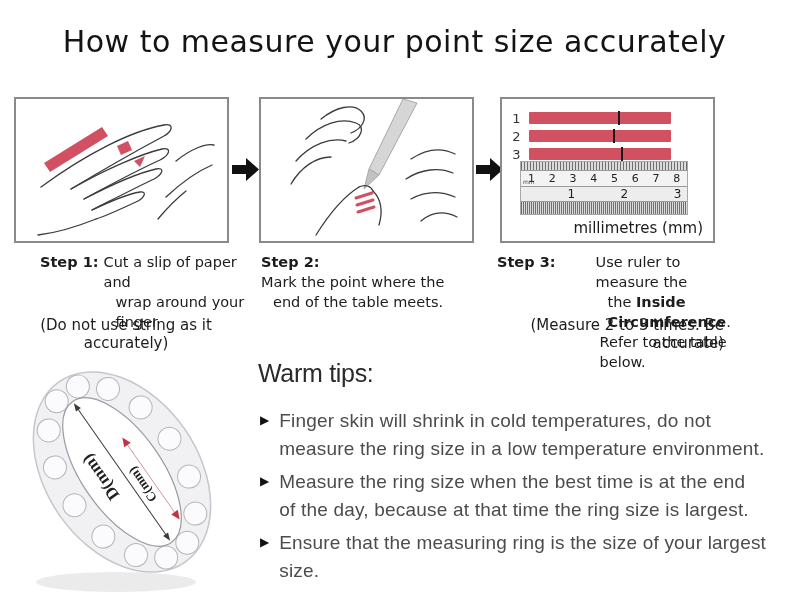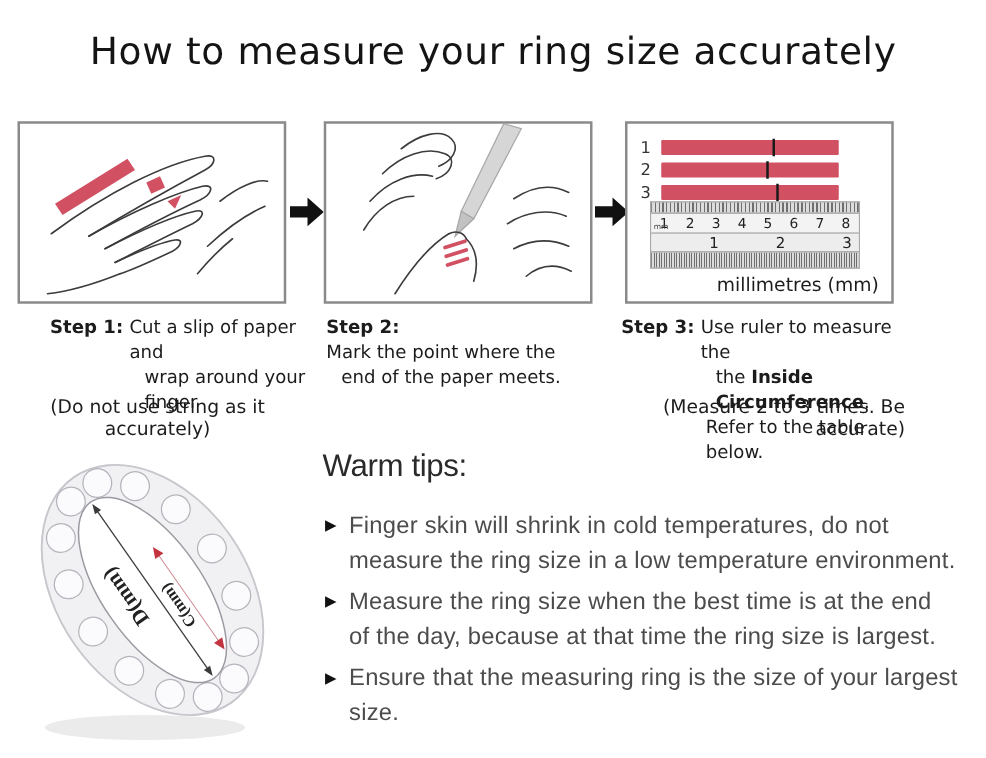--- a/index.html
+++ b/index.html
@@ -37,21 +37,21 @@
     font-size:11px;color:#222;box-sizing:border-box;}
   .cm-unit{position:absolute;left:2px;bottom:1px;font-size:6px;color:#444;}
   .in-row{position:relative;height:15px;background:#ededed;border-bottom:1px solid #9a9a9a;font-size:12px;color:#222;box-sizing:border-box;}
   .in-row span{position:absolute;top:0;}
   .in-1{left:28%;} .in-2{left:60%;} .in-3{left:92%;}
   .ruler-caption{position:absolute;right:10px;bottom:4px;font-size:15px;color:#1c1c1c;}
   
   .caption{position:absolute;top:252px;display:flex;font-size:14.5px;line-height:20px;}
   .cap1{left:40px;width:214px;}
   .cap2{left:261px;width:220px;flex-direction:column;}
-  .cap3{left:497px;width:232px;}
+  .cap3{left:497px;width:232px;gap:35px;}
   .step-label{font-weight:bold;white-space:nowrap;margin-right:5px;}
   .cap-line2{padding-left:12px;}
   .cap-line3{padding-left:4px;}
   .note{position:absolute;top:316px;font-size:15px;text-align:center;color:#1c1c1c;}
   .note1{left:12px;width:228px;}
   .note3{left:490px;width:234px;text-align:right;}
   
   .ring-wrap{position:absolute;left:4px;top:358px;width:248px;height:242px;}
   
   .tips-heading{position:absolute;left:258px;top:359px;margin:0;font-family:"Liberation Sans",sans-serif;
@@ -61,21 +61,21 @@
   .tip-bullet{font-size:12px;color:#111;margin:6px 10px 0 0;flex:0 0 auto;}
   .tip-text{font-family:"Liberation Sans",sans-serif;font-size:19px;line-height:28px;color:#4c4c4c;
     letter-spacing:.2px;white-space:pre-line;}
   svg{display:block;}
 </style>
 </head>
 <body>
 
 <div class="page">
 
-  <h1 class="title">How to measure your ring size accurately</h1>
+  <h1 class="title">How to measure your point size accurately</h1>
 
   <div class="panel panel1">
     <svg width="211" height="142" viewBox="0 0 211 142">
       <g fill="none" stroke="#3c3c3c" stroke-width="1.3" stroke-linecap="round">
         <path d="M25,88 C70,55 115,32 148,26 C158,24 157,32 148,37 C120,52 85,72 55,90"></path>
         <path d="M55,90 C90,70 125,55 146,50 C156,48 154,56 144,61 C118,73 90,88 68,100"></path>
         <path d="M68,100 C95,86 122,74 140,70 C149,68 147,75 138,80 C115,91 92,103 76,111"></path>
         <path d="M76,111 C95,102 112,95 124,93 C131,92 129,98 122,102 C105,110 90,117 80,120"></path>
         <path d="M80,120 C60,128 40,134 22,136"></path>
         <path d="M160,62 C175,50 190,44 198,46"></path>
@@ -173,21 +173,21 @@
     <span class="step-label">Step 1:</span>
     <div class="cap-lines">
       <div>Cut a slip of paper and</div>
       <div class="cap-line2">wrap around your finger</div>
     </div>
   </div>
   <div class="caption cap2">
     <span class="step-label">Step 2:</span>
     <div class="cap-lines">
       <div>Mark the point where the</div>
-      <div class="cap-line2">end of the paper meets.</div>
+      <div class="cap-line2">end of the table meets.</div>
     </div>
   </div>
   <div class="caption cap3">
     <span class="step-label">Step 3:</span>
     <div class="cap-lines">
       <div>Use ruler to measure the</div>
       <div class="cap-line2"><span>the </span><b>Inside Circumference</b><span>.</span></div>
       <div class="cap-line3">Refer to the table below.</div>
     </div>
   </div>

